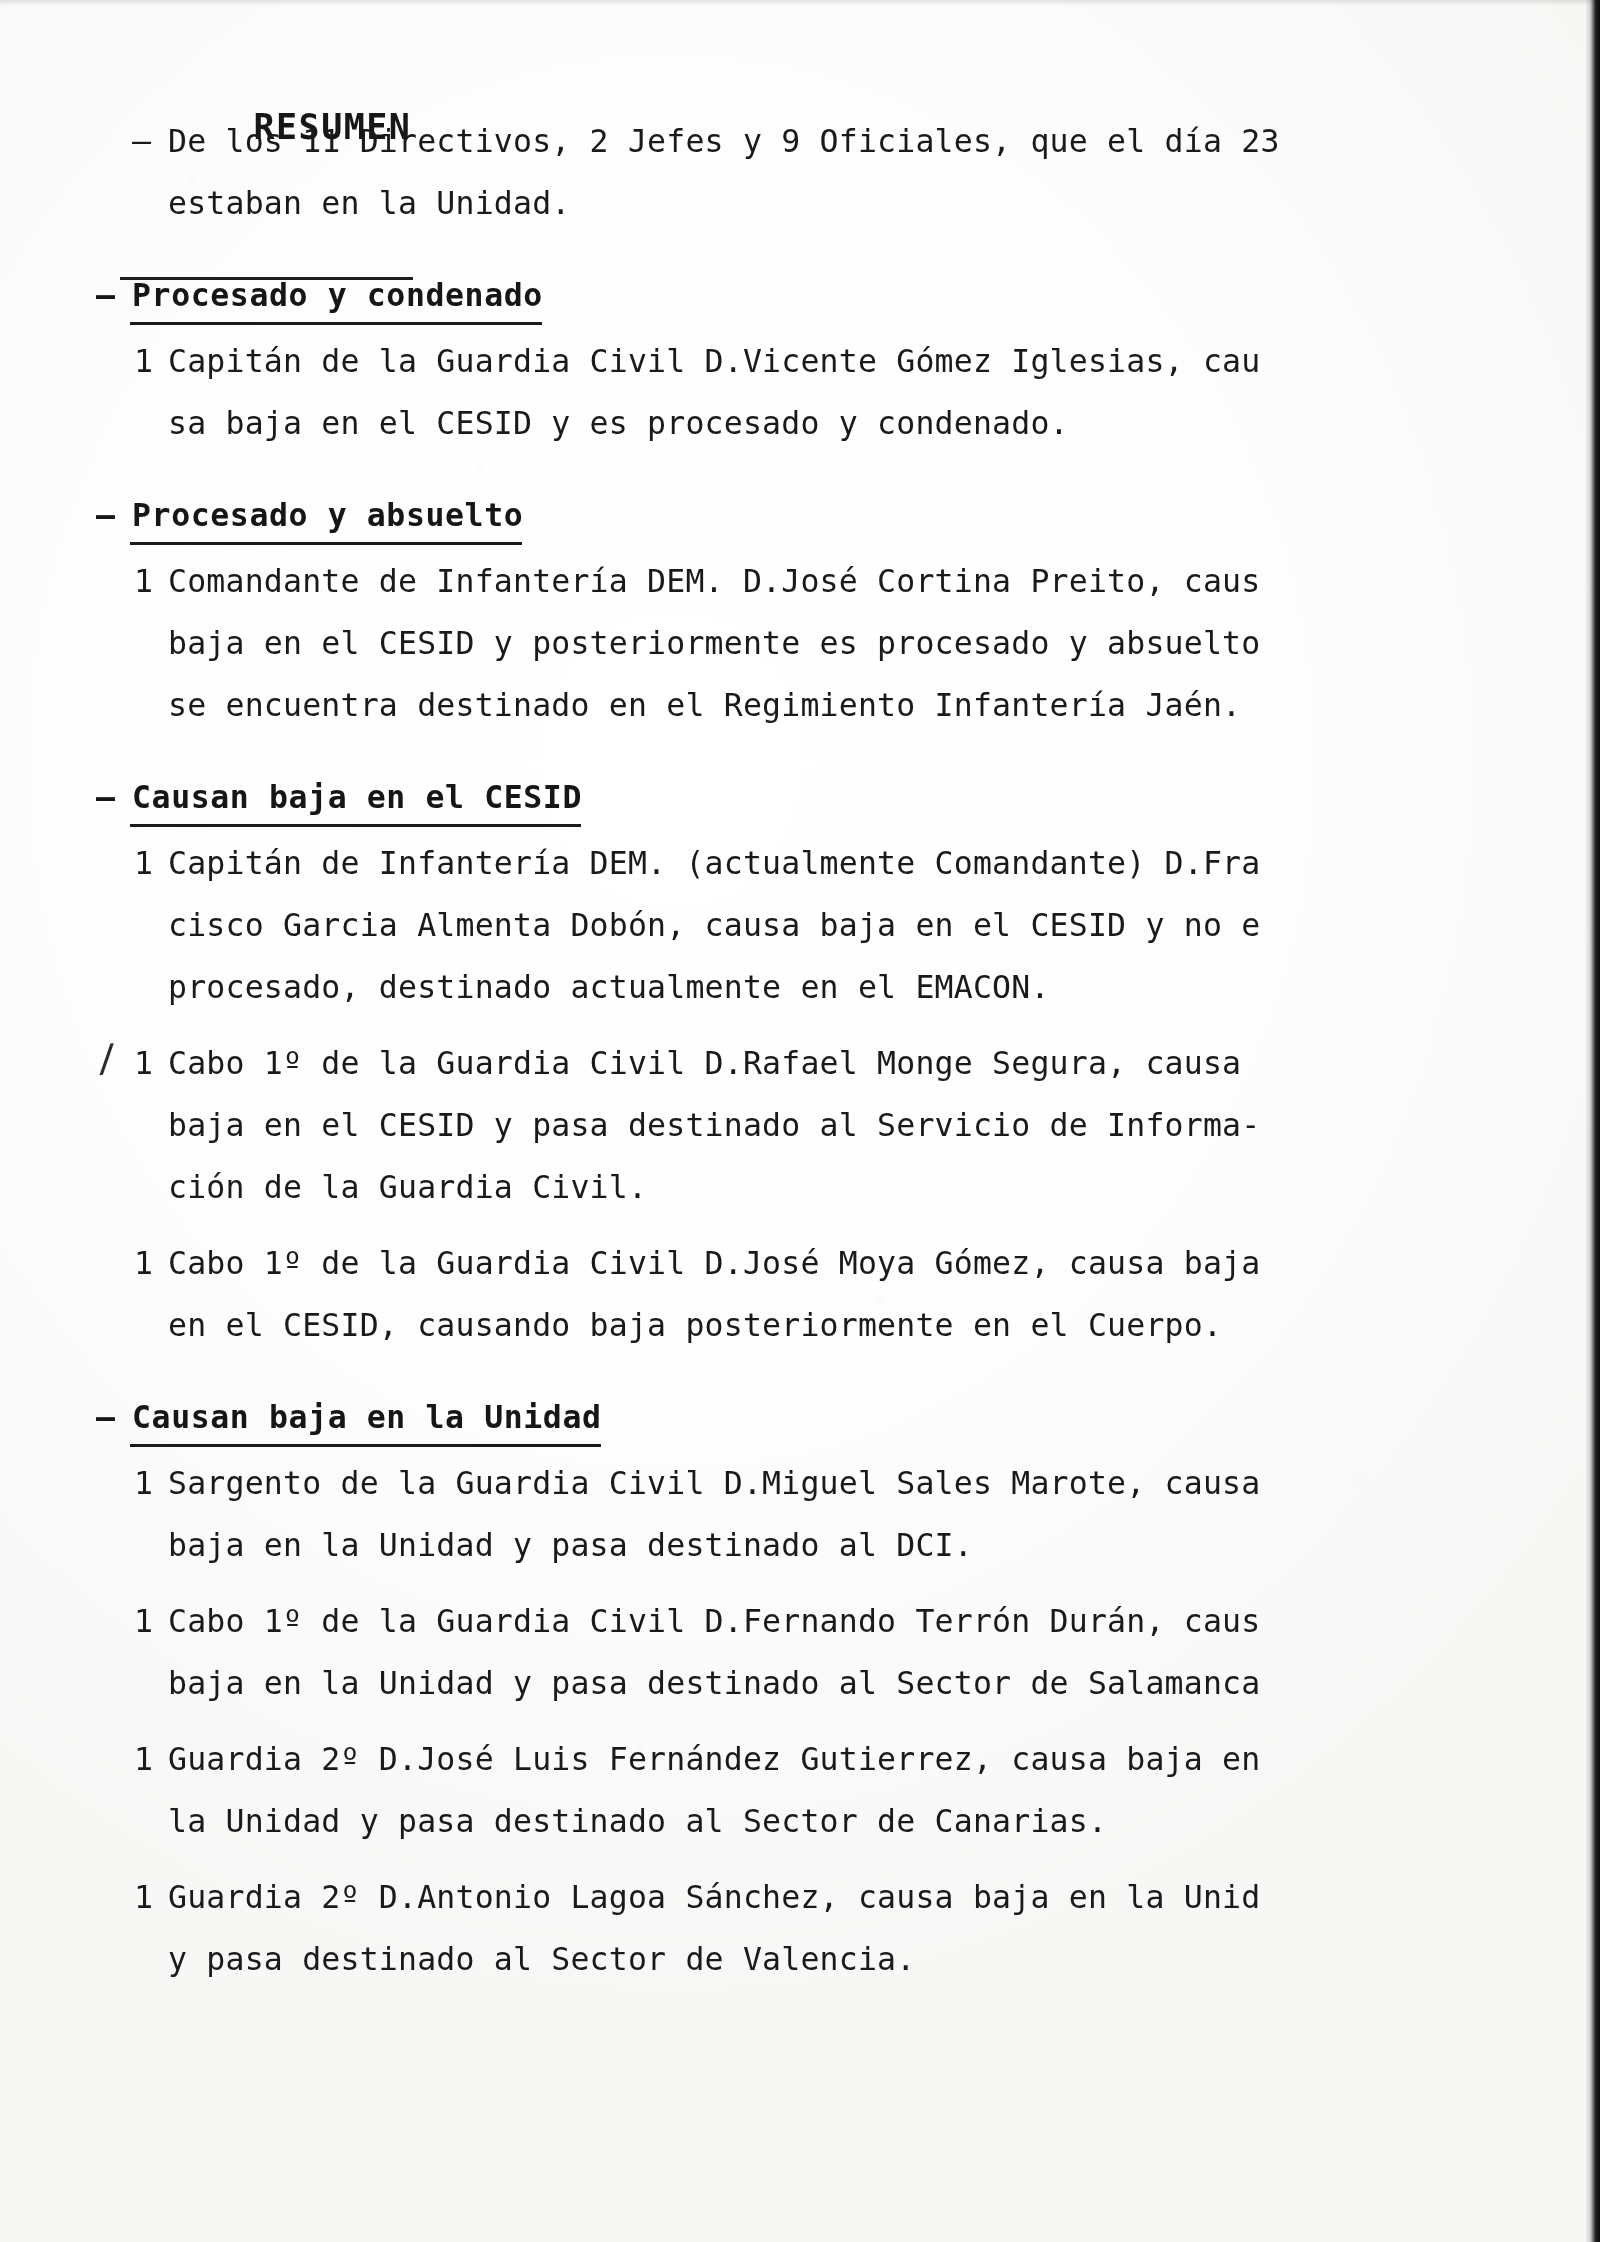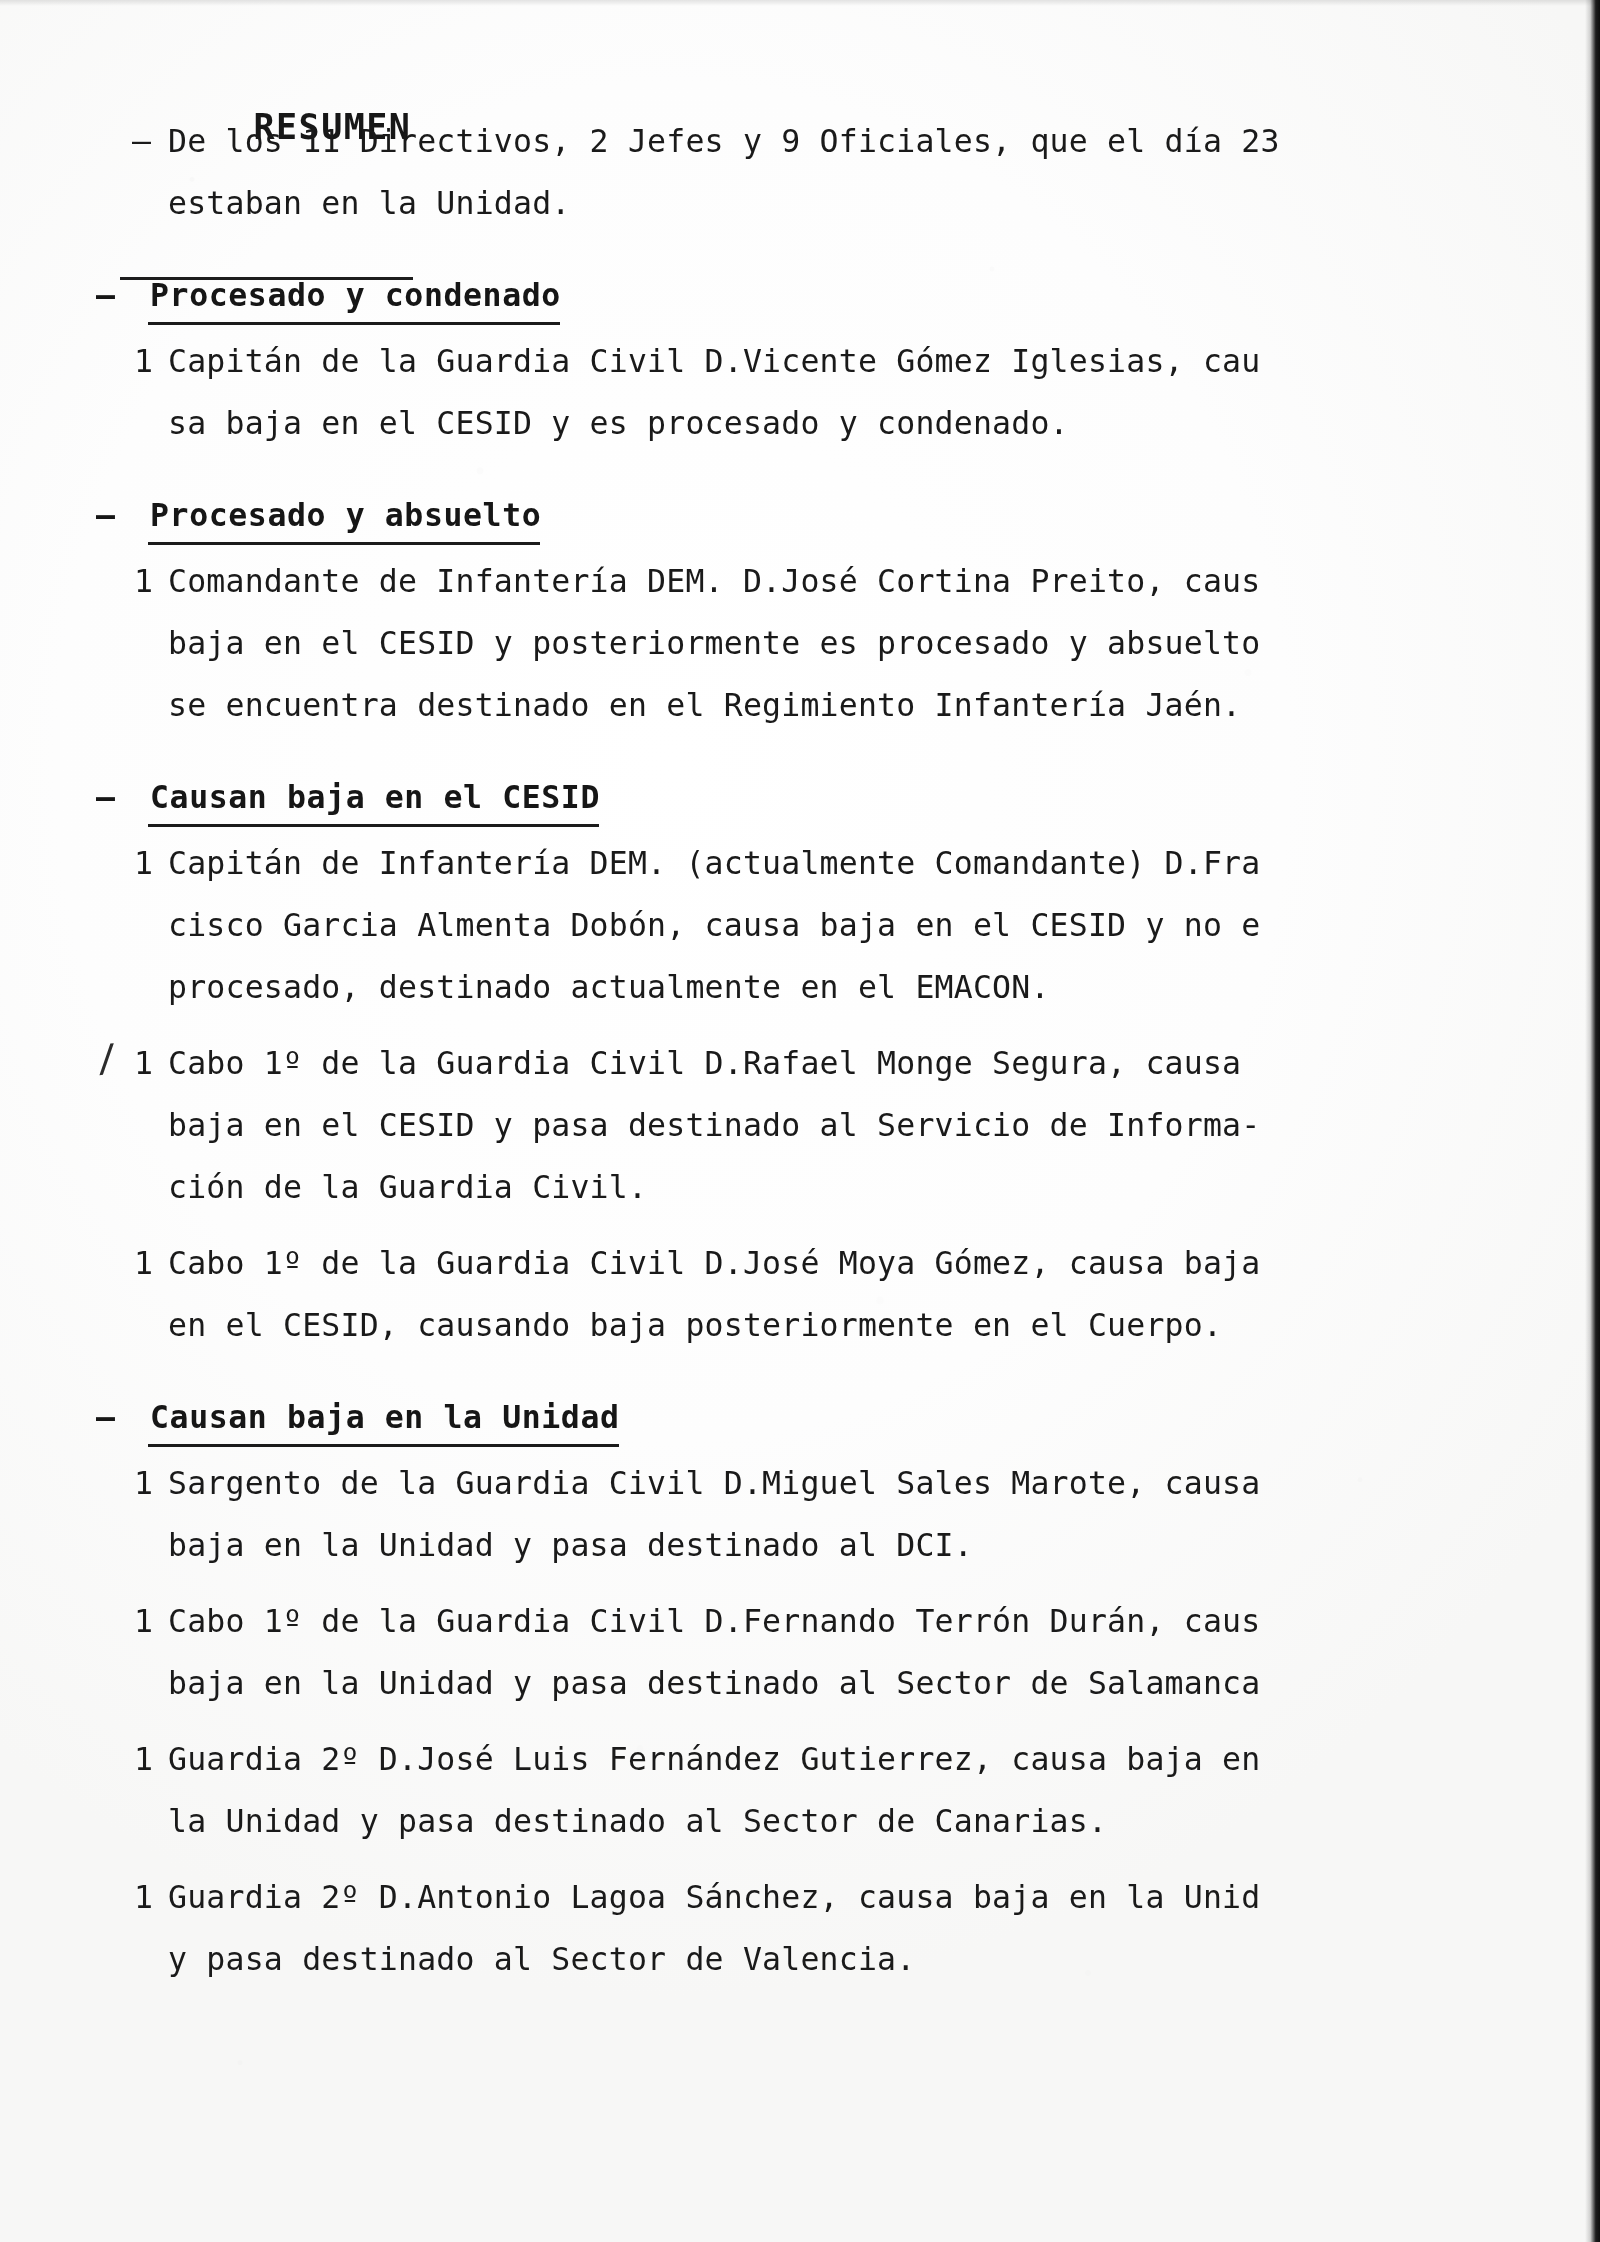--- a/index.html
+++ b/index.html
@@ -98,21 +98,20 @@
   }
   .heading-row .dash {
     position: absolute;
     left: -36px;
     top: 0;
     font-weight: 700;
   }
   .heading-row .htext {
     position: relative;
     display: inline-block;
-    margin-left: 18px;
   }
   .heading-row .htext::after {
     content: "";
     position: absolute;
     left: -2px;
     right: 1px;
     bottom: 1px;
     height: 3px;
     background: #1b1b1b;
   }

